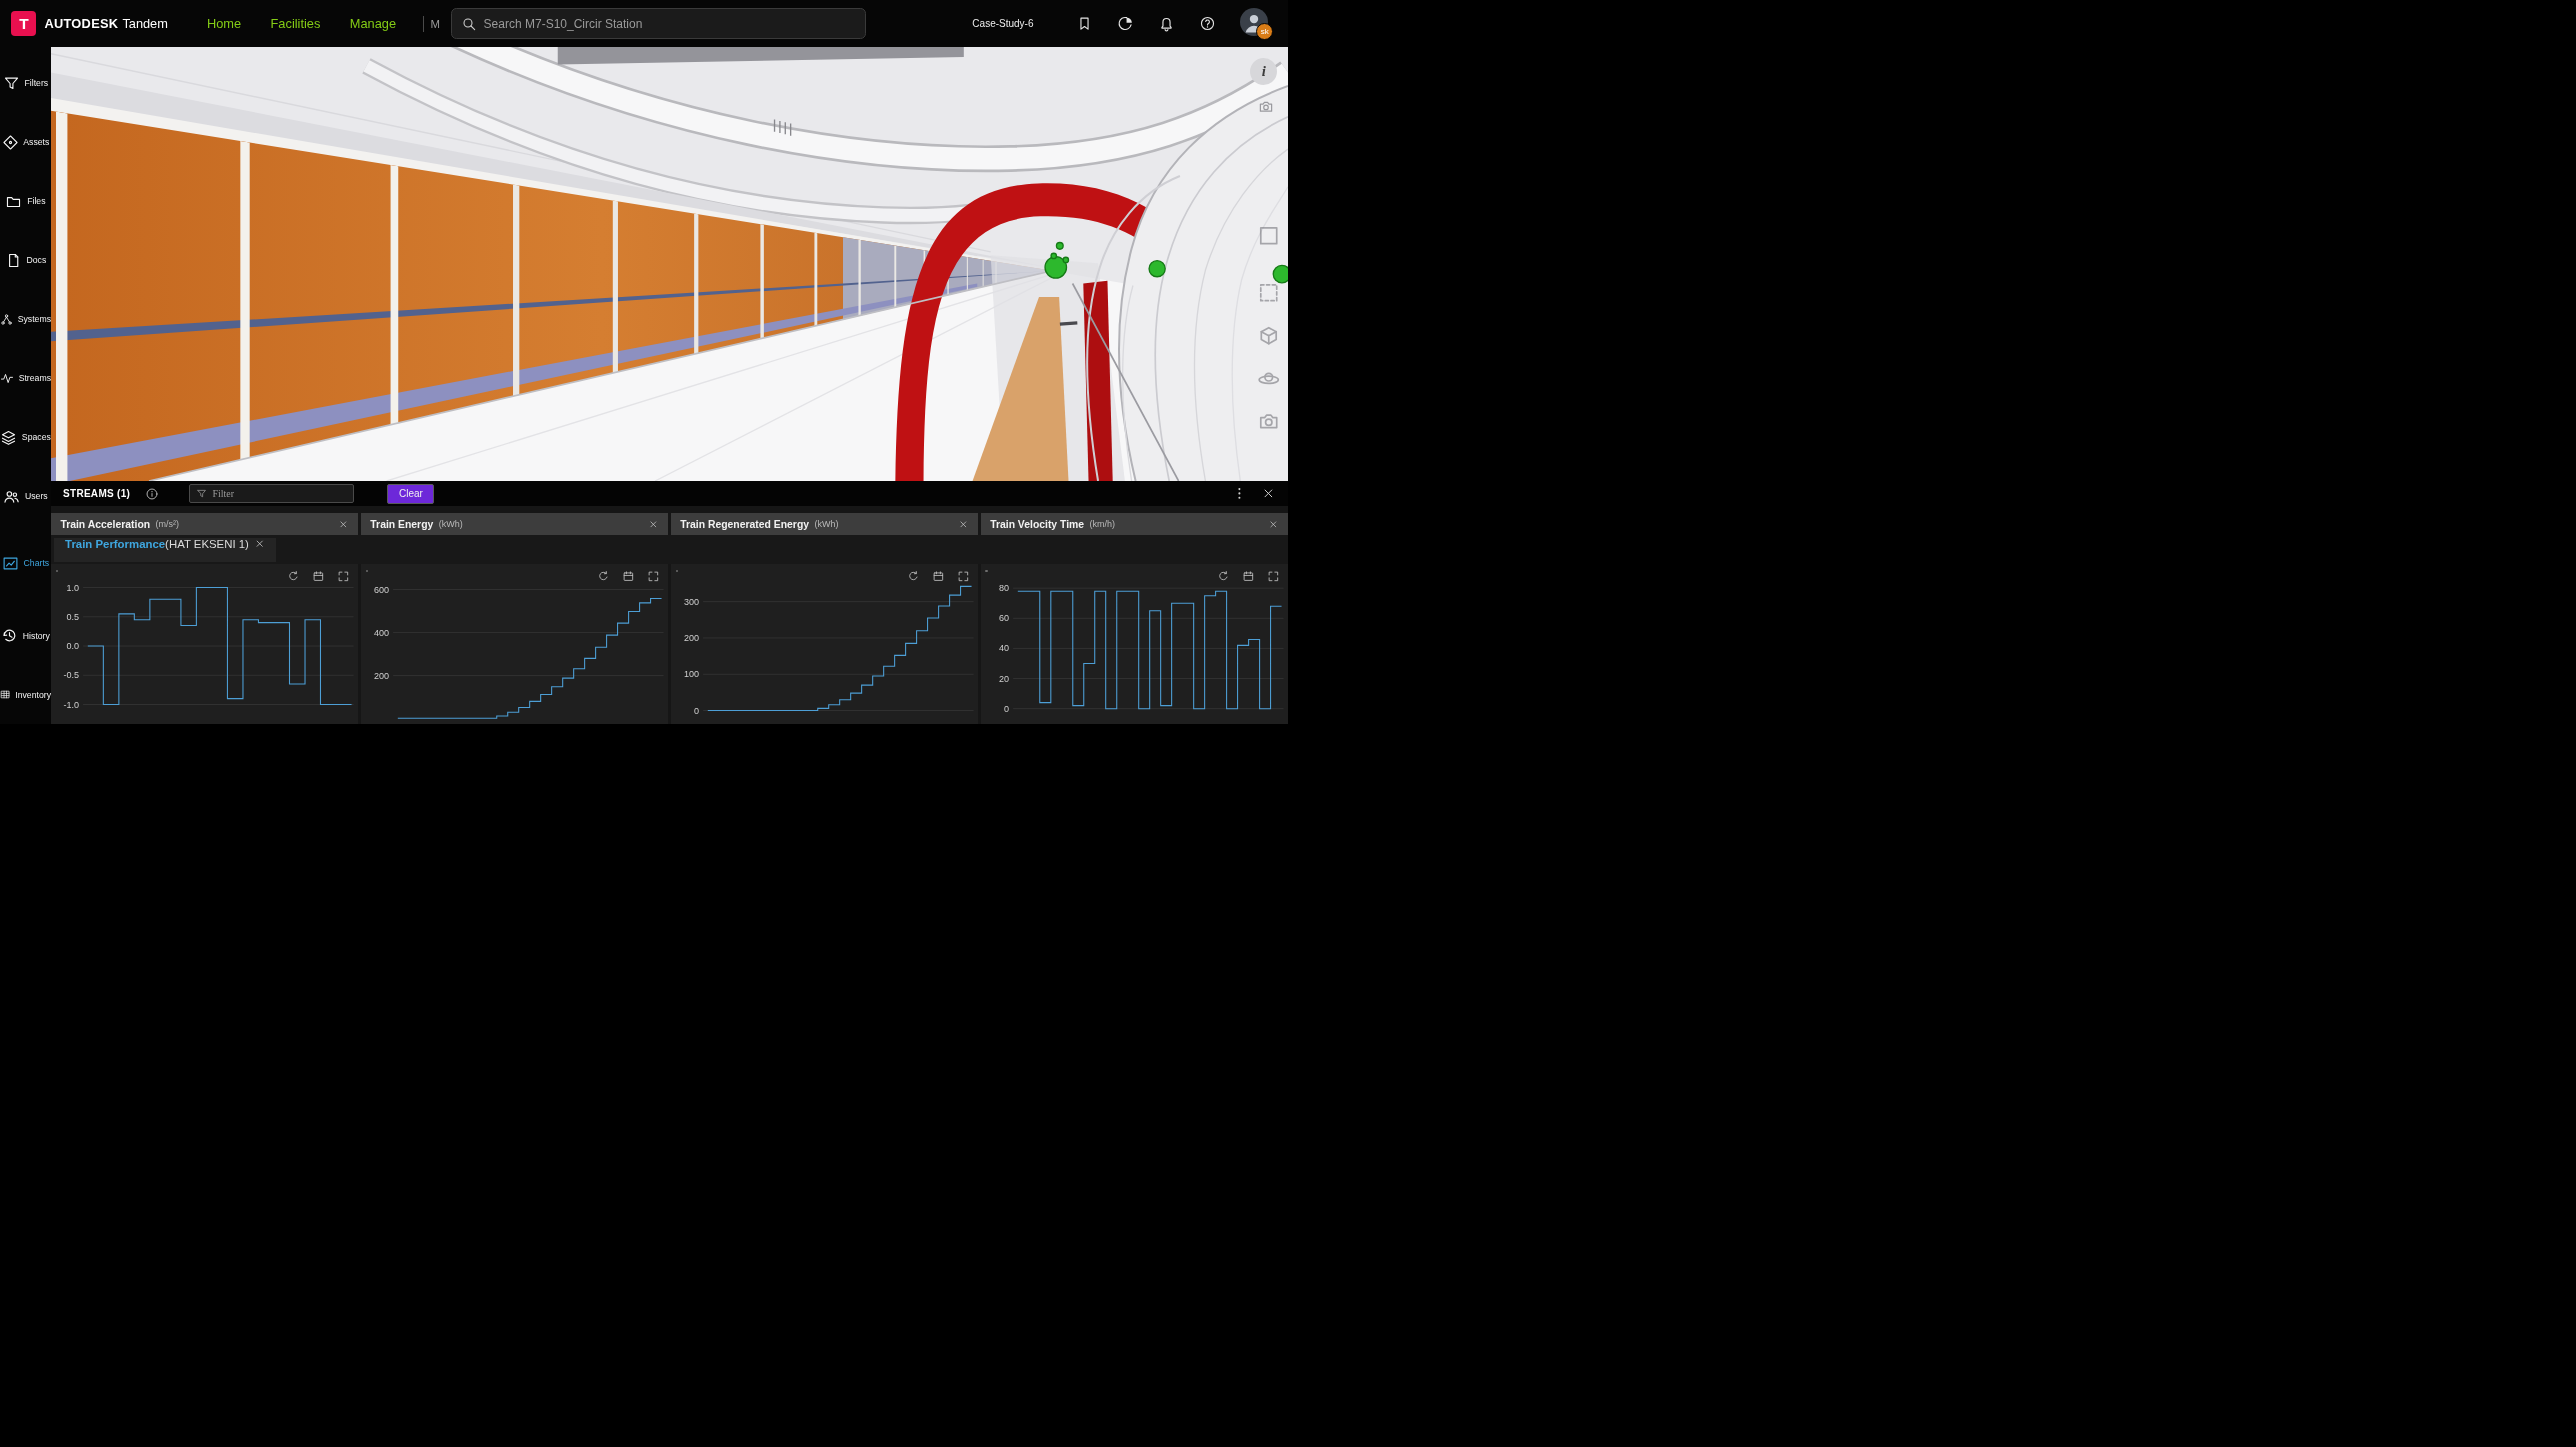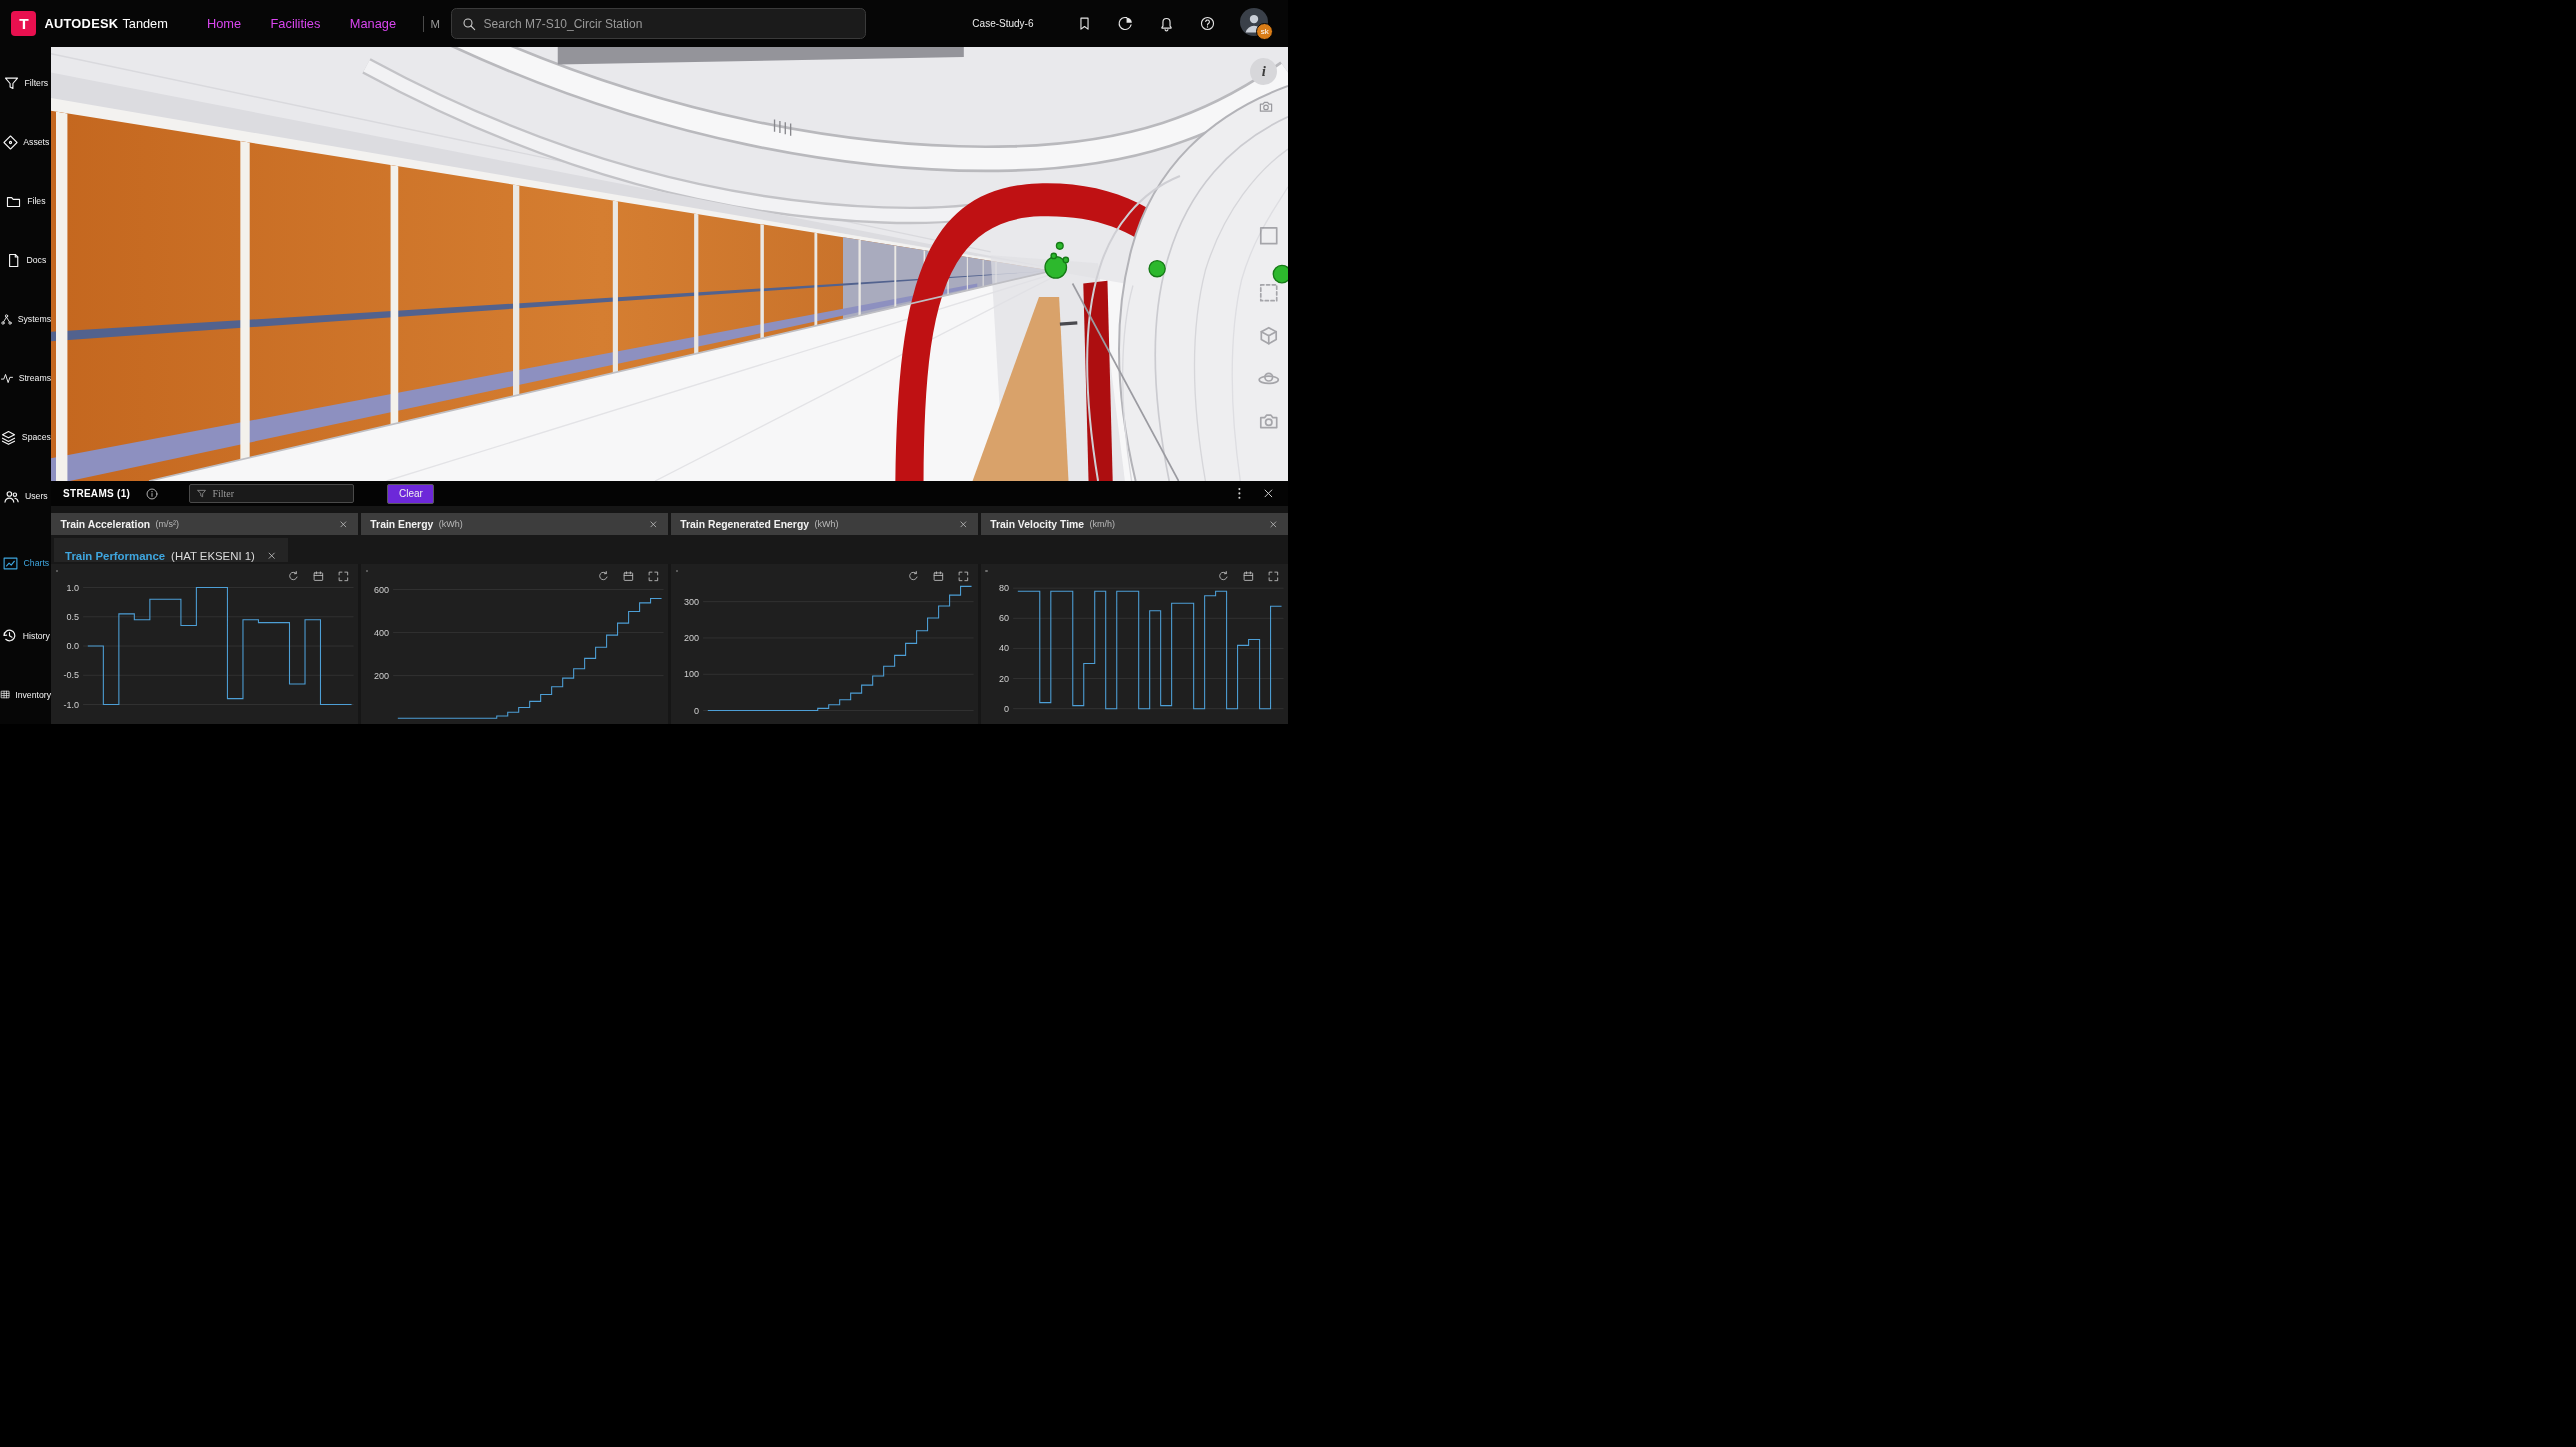--- a/index.html
+++ b/index.html
@@ -11,21 +11,21 @@
 
   
   .topbar{position:absolute;left:0;top:0;width:1288px;height:47px;background:#060606;
           display:flex;align-items:center;z-index:30}
   .logo{display:flex;align-items:center;margin-left:11.4px;cursor:pointer}
   .logo-sq{width:25px;height:25px;border-radius:4px;background:var(--logo);color:#fff;
            display:flex;align-items:center;justify-content:center;font-size:15.4px;font-weight:bold}
   .brand-bold{margin-left:8px;color:#fff;font-size:12.8px;font-weight:700;letter-spacing:0.3px}
   .brand-reg{margin-left:4px;color:#fff;font-size:12.8px}
   .topnav{display:flex;gap:29.5px;margin-left:39px}
-  .topnav span{color:#d946ef;font-size:12.8px;font-weight:500;cursor:pointer}
+  .topnav span{color:#84cc16;font-size:12.8px;font-weight:500;cursor:pointer}
   .crumb-wrap{display:flex;align-items:center;margin-left:27px}
   .vdiv{width:0.7px;height:16px;background:#4a4a4a}
   .crumb{color:#9a9a9a;font-size:11.4px;margin-left:6.7px;width:10.7px;overflow:hidden;white-space:nowrap}
   .search{margin-left:9.4px;width:415px;height:31px;background:#1b1b1b;border:0.7px solid #3a3a3a;
           border-radius:5.4px;display:flex;align-items:center;padding:0 9.4px;gap:6.7px}
   .search .s-icon{width:16px;height:16px;color:#cfcfcf;flex:none}
   .search input{flex:1;background:transparent;border:none;outline:none;color:#ddd;font-size:12px;
                 font-family:inherit}
   .search input::placeholder{color:#9a9a9a}
   .top-right{margin-left:auto;display:flex;align-items:center;gap:24px;padding-right:17.5px}
@@ -73,21 +73,21 @@
   .clear-btn{width:47px;height:20px;background:#6d28d9;border:0.7px solid #5a5a5a;border-radius:2px;
              color:#f0f0f0;font-size:10px;font-family:Liberation Sans, sans-serif;cursor:pointer;margin-left:19px}
   .st-spacer{flex:1}
   .st-kebab,.st-close{width:14.8px;height:14.8px;color:#d0d0d0;cursor:pointer}
   .tabs-row{height:21.5px;margin-top:7.4px;display:flex;gap:2.7px}
   .tab{flex:1;background:#3d3d3d;display:flex;align-items:center;padding:0 9.4px;gap:5.4px;cursor:pointer;min-width:0}
   .tab-title{color:#f2f2f2;font-size:10.4px;font-weight:700;white-space:nowrap}
   .tab-unit{color:#b9b9b9;font-size:9px;white-space:nowrap}
   .tab-x{width:10.7px;height:10.7px;color:#cfcfcf;margin-left:auto;flex:none;cursor:pointer}
   .perf-row{height:29.5px;display:flex;align-items:center;padding-left:3.4px;background:#181818}
-  .perf-tab{display:inline-flex;align-items:flex-end;gap:6px;height:24px;padding:0 10.7px;
+  .perf-tab{display:inline-flex;align-items:flex-start;height:24px;padding:0 10.7px;
             background:#242424;cursor:pointer}
   .pt-title{color:var(--accent);font-size:11.4px;font-weight:600}
   .pt-scope{color:#dcdcdc;font-size:11.4px}
   .perf-tab .tab-x{margin-left:5.4px;width:11.4px;height:11.4px}
   .charts-row{height:160px;display:flex;gap:2.7px}
   .panel{flex:1;position:relative;background:#1f1f1f;min-width:0}
   .panel-dot{position:absolute;left:4.7px;top:5.4px;width:2.7px;height:2.7px;border-radius:50%;background:#6e6e6e}
   .panel-icons{position:absolute;top:5.4px;right:8.7px;display:flex;gap:12px;color:#c2c2c2;z-index:2}
   .panel-icons .p-ic{width:12.8px;height:12.8px;cursor:pointer}
   .panel svg.chart{position:absolute;inset:0;width:100%;height:100%;

